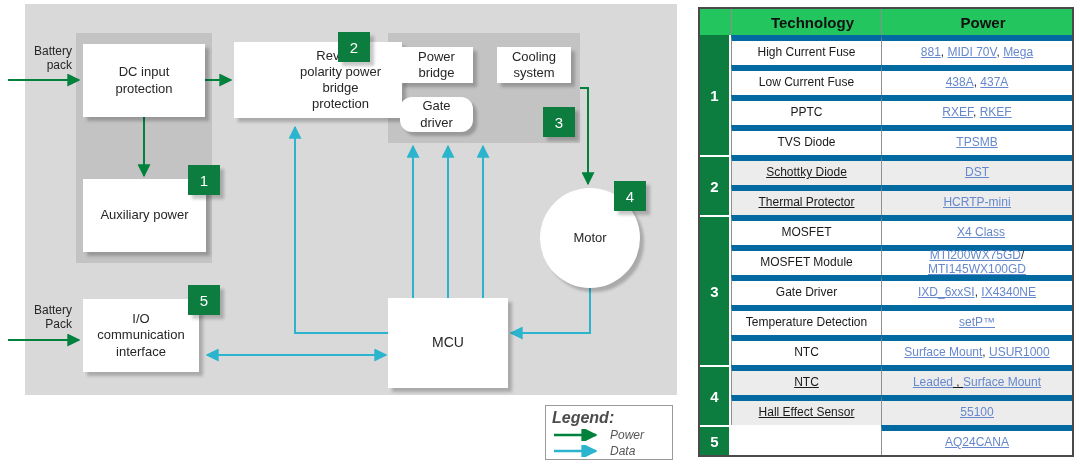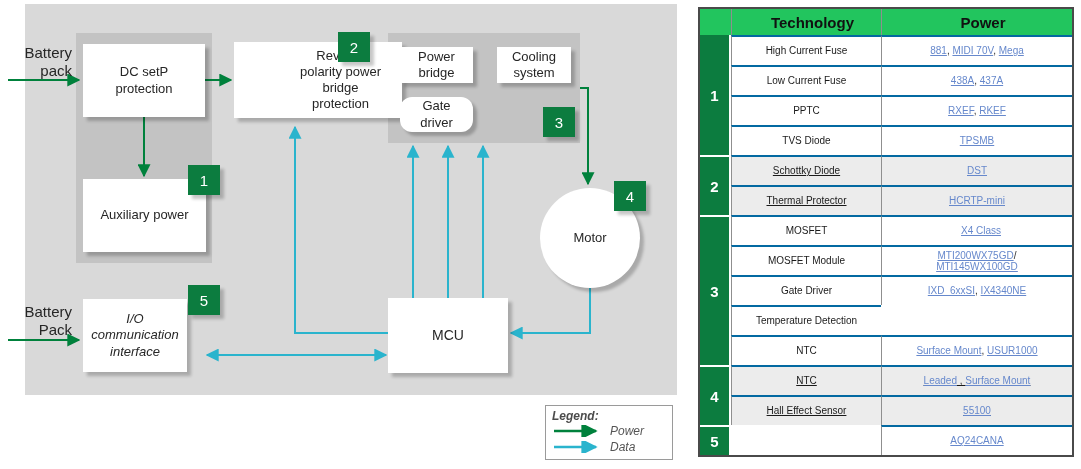--- a/index.html
+++ b/index.html
@@ -8,40 +8,40 @@
 
   
   .canvas{position:absolute;left:25px;top:4px;width:652px;height:391px;background:#d9d9d9;}
   .panel{position:absolute;background:#c3c3c3;z-index:1;}
   .dbox{position:absolute;background:#ffffff;z-index:3;display:flex;align-items:center;justify-content:center;
         text-align:center;color:#262626;font-size:13px;line-height:1.25;white-space:pre-line;
         box-shadow:4px 4px 3px rgba(0,0,0,0.22);}
   .circle{border-radius:50%;}
   .badge{position:absolute;width:32px;height:30px;z-index:4;display:flex;align-items:center;justify-content:center;
          color:#ffffff;font-size:15px;box-shadow:4px 4px 3px rgba(0,0,0,0.22);background:#0c7c3f;}
-  .flabel{position:absolute;width:64px;text-align:right;color:#262626;font-size:15px;line-height:1.2;
+  .flabel{position:absolute;width:64px;text-align:right;color:#262626;font-size:12px;line-height:1.2;
           white-space:pre-line;z-index:3;}
   #arrow-layer{position:absolute;left:0;top:0;width:1081px;height:469px;z-index:2;pointer-events:none;}
 
   
   .legend{position:absolute;left:545px;top:405px;width:128px;height:55px;background:#ffffff;
           border:1px solid #9a9a9a;z-index:3;padding:3px 6px;box-sizing:border-box;}
-  .legend-title{font-size:12px;font-style:italic;font-weight:bold;color:#4c4c4c;}
+  .legend-title{font-size:16px;font-style:italic;font-weight:bold;color:#4c4c4c;}
   .legend-row{display:flex;align-items:center;gap:6px;height:16px;}
   .legend-label{font-size:12px;font-style:italic;color:#555555;}
 
   
   #tech-table{position:absolute;left:698px;top:7px;display:grid;
               grid-template-columns:31px 150px 191px;grid-template-rows:26px repeat(14,30px);
               border:2px solid #4a4a4a;background:#ffffff;}
   .th{background:#22c55e;display:flex;align-items:center;justify-content:center;
       font-weight:bold;font-size:15px;color:#111111;padding-left:12px;}
   .th.c2,.th.c3{border-left:1px solid #8f8f8f;}
   .cell{display:flex;align-items:center;justify-content:center;text-align:center;
-        font-size:10px;color:#1a1a1a;border-top:2px solid #0369a1;line-height:1.15;}
+        font-size:12px;color:#1a1a1a;border-top:6px solid #0369a1;line-height:1.15;}
   .cell.c2,.cell.c3{border-left:1px solid #8f8f8f;}
   .cell.shaded{background:#ececec;text-decoration:underline;}
   .badge-cell{background:#0c7c3f;color:#ffffff;font-weight:bold;font-size:15px;
               display:flex;align-items:center;justify-content:center;
               border-top:2px solid #ffffff;border-right:2px solid #ffffff;}
   .badge-cell.first{border-top:none;}
   .series-cell a{color:#6688cc;text-decoration:underline;cursor:pointer;}
   .series-cell .sep{color:#333333;}
 </style>
 </head>
@@ -75,36 +75,36 @@
     <g class="stroke-data" stroke="#2ab4cd" stroke-width="2" fill="none">
       <line x1="413" y1="300" x2="413" y2="146" marker-end="url(#md)"></line>
       <line x1="448" y1="300" x2="448" y2="146" marker-end="url(#md)"></line>
       <line x1="483" y1="300" x2="483" y2="146" marker-end="url(#md)"></line>
       <polyline points="390,333 295,333 295,127" marker-end="url(#md)"></polyline>
       <line x1="207" y1="355" x2="386" y2="355" marker-start="url(#md)" marker-end="url(#md)"></line>
       <polyline points="590,286 590,333 511,333" marker-end="url(#md)"></polyline>
     </g>
   </svg>
 
-  <div class="dbox" style="left:83px;top:44px;width:122px;height:73px;">DC setP
+  <div class="dbox" style="left:83px;top:44px;width:122px;height:73px;">DC input
 protection</div>
   <div class="dbox" style="left:234px;top:42px;width:123px;height:76px;padding-left:45px;">Reverse
 polarity power
 bridge
 protection</div>
   <div class="dbox" style="left:83px;top:179px;width:123px;height:73px;">Auxiliary power</div>
   <div class="dbox" style="left:400px;top:47px;width:73px;height:36px;">Power
 bridge</div>
   <div class="dbox" style="left:497px;top:47px;width:74px;height:36px;">Cooling
 system</div>
   <div class="dbox" style="left:400px;top:97px;width:73px;height:35px;border-radius:12px;">Gate
 driver</div>
   <div class="dbox circle" style="left:540px;top:188px;width:100px;height:100px;">Motor</div>
-  <div class="dbox" style="left:388px;top:298px;width:120px;height:75px;font-size:14px;">MCU</div>
-  <div class="dbox" style="left:83px;top:299px;width:104px;height:73px;font-style:italic;">I/O
+  <div class="dbox" style="left:388px;top:298px;width:120px;height:90px;font-size:14px;">MCU</div>
+  <div class="dbox" style="left:83px;top:299px;width:116px;height:73px;">I/O
 communication
 interface</div>
 
   <div class="badge" style="left: 188px; top: 165px; background: rgb(12, 124, 63);">1</div>
   <div class="badge" style="left: 338px; top: 32px; background: rgb(12, 124, 63);">2</div>
   <div class="badge" style="left: 543px; top: 107px; background: rgb(12, 124, 63);">3</div>
   <div class="badge" style="left: 614px; top: 181px; background: rgb(12, 124, 63);">4</div>
   <div class="badge" style="left: 188px; top: 285px; background: rgb(12, 124, 63);">5</div>
 
   <div class="flabel" style="left:8px;top:44px;">Battery
@@ -166,20 +166,23 @@
       </div>
       <div class="cell c2" style="grid-area: 9 / 2;">MOSFET Module</div>
       <div class="cell c3 series-cell" style="grid-area: 9 / 3;">
         <div><a>MTI200WX75GD</a><span class="sep">/</span><br><a>MTI145WX100GD</a></div>
       </div>
       <div class="cell c2" style="grid-area: 10 / 2;">Gate Driver</div>
       <div class="cell c3 series-cell" style="grid-area: 10 / 3;">
         <div><a>IXD_6xxSI</a><span class="sep">, </span><a>IX4340NE</a></div>
       </div>
       <div class="cell c2" style="grid-area: 11 / 2;">Temperature Detection</div>
+      <div class="cell c3 series-cell" style="grid-area: 11 / 3;">
+        <div><a>setP™</a></div>
+      </div>
       <div class="cell c2" style="grid-area: 12 / 2;">NTC</div>
       <div class="cell c3 series-cell" style="grid-area: 12 / 3;">
         <div><a>Surface Mount</a><span class="sep">, </span><a>USUR1000</a></div>
       </div>
       <div class="badge-cell" style="grid-area: 13 / 1 / span 2; background: rgb(12, 124, 63);">4</div>
       <div class="cell c2 shaded" style="grid-area: 13 / 2;">NTC</div>
       <div class="cell c3 series-cell shaded" style="grid-area: 13 / 3;">
         <div><a>Leaded</a><span class="sep"> , </span><a>Surface Mount</a></div>
       </div>
       <div class="cell c2 shaded" style="grid-area: 14 / 2;">Hall Effect Sensor</div>

